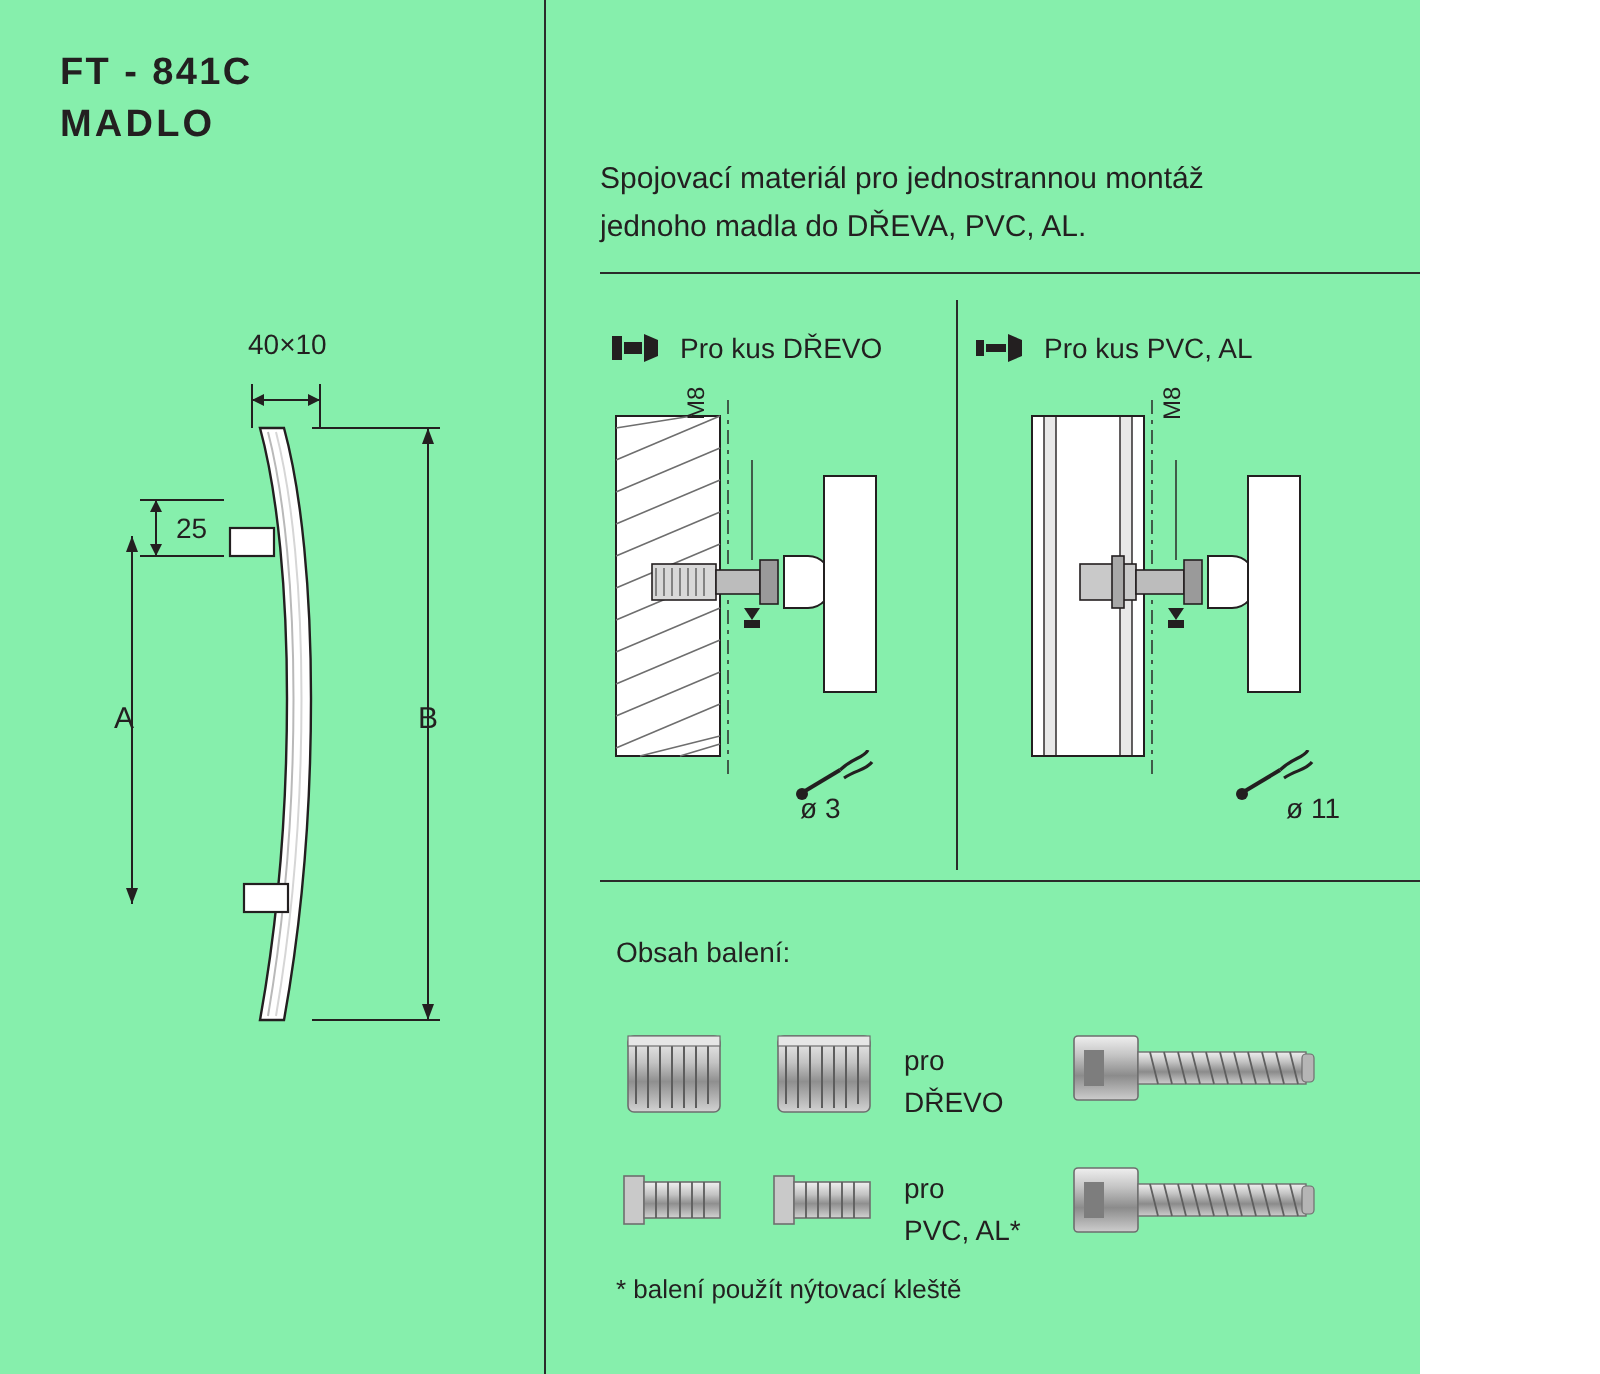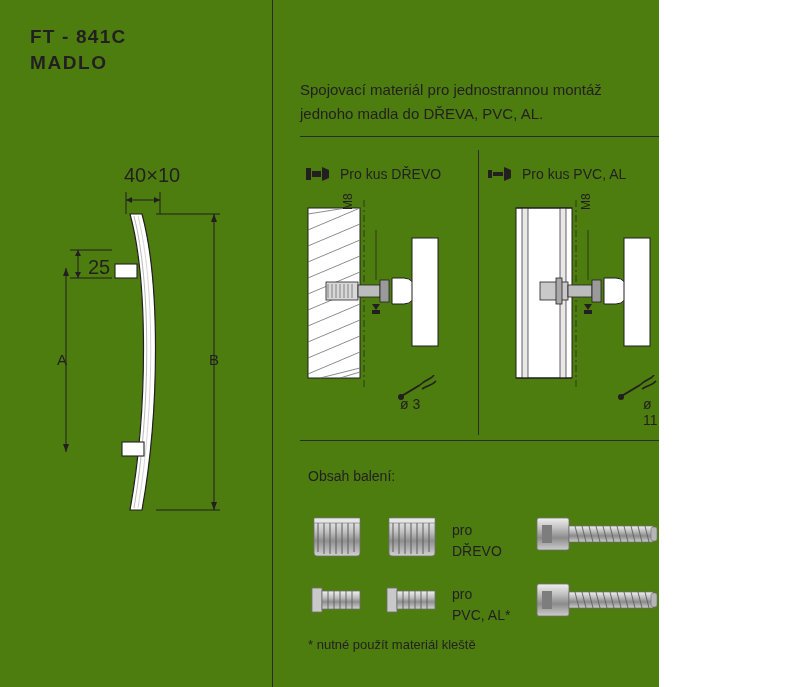--- a/index.html
+++ b/index.html
@@ -2,23 +2,23 @@
 <html><head>
 <meta charset="utf-8">
 <style>
   html, body {
     margin: 0;
     padding: 0;
     background: #ffffff;
   }
   #page {
     position: relative;
-    width: 659px;
+    width: 710px;
     height: 687px;
-    background: #4d7c0f;
+    background: #86efac;
     font-family: "Liberation Sans", sans-serif;
     color: #231f20;
     overflow: hidden;
   }
   
   .code-title {
     position: absolute;
     left: 30px;
     top: 26px;
     font-size: 19px;
@@ -99,21 +99,21 @@
     line-height: 21px;
   }
   .note {
     position: absolute;
     left: 308px;
     top: 637px;
     font-size: 13px;
   }
   .dim-text {
     position: absolute;
-    font-size: 20px;
+    font-size: 14px;
   }
   .dia-text {
     position: absolute;
     font-size: 14px;
   }
   svg { display: block; }
   .abs { position: absolute; }
 </style>
 </head>
 <body>
@@ -416,15 +416,15 @@
         <line x1="82" y1="14" x2="86" y2="30"></line>
           <line x1="89" y1="14" x2="93" y2="30"></line>
         <line x1="96" y1="14" x2="100" y2="30"></line>
           <line x1="103" y1="14" x2="107" y2="30"></line>
         <line x1="110" y1="14" x2="114" y2="30"></line>
       </g>
       <rect x="116" y="15" width="6" height="14" rx="2" fill="#b5b5b5" stroke="#6e6e6e" stroke-width="0.6"></rect>
     </svg>
   </div>
 
-  <div class="note">* nutné použít materiál kleště</div>
+  <div class="note">* balení použít nýtovací kleště</div>
 
 </div>
 
 </body></html>

